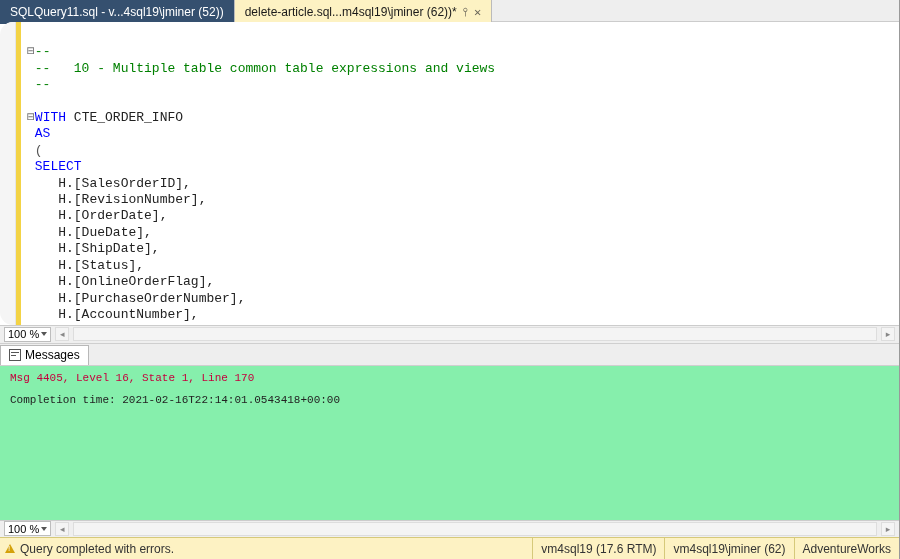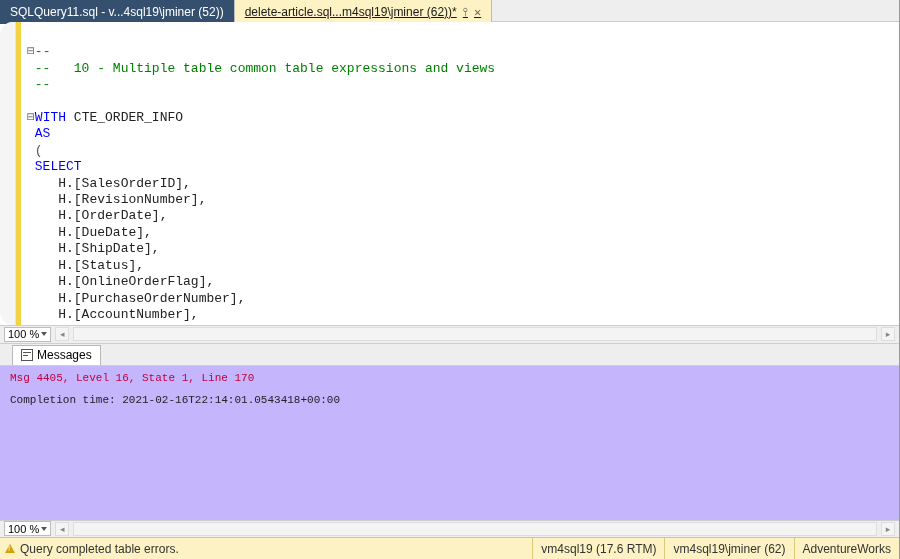--- a/index.html
+++ b/index.html
@@ -26,21 +26,21 @@
   .tab {
     display: flex;
     align-items: center;
     padding: 12px 10px;
     gap: 6px;
     font-size: 12px;
     border-right: 1px solid #bbb;
     cursor: pointer;
   }
   .tab.inactive { background: #35506f; color: #fff; }
-  .tab.active { background: #fdf2c3; color: #1a1a1a; text-decoration: underline; }
+  .tab.active { background: #fdf2c3; color: #1a1a1a; }
   .tab .pin, .tab .close {
     font-family: monospace;
     color: #555;
   }
   .tab.active .pin, .tab.active .close { color: #6a6659; }
 
   
   .editor-wrap {
     flex: 1 1 auto;
     display: flex;
@@ -121,21 +121,21 @@
     background: #f4f4f4;
   }
 
   
   .msgtab-row {
     display: flex;
     align-items: flex-end;
     background: #eeeeee;
     border-top: 1px solid #cfcfcf;
     height: 22px;
-    padding-left: 12px;
+    padding-left: 0;
   }
   .msgtab {
     display: flex;
     align-items: center;
     gap: 4px;
     background: #fff;
     border: 1px solid #b8b8b8;
     border-bottom: none;
     padding: 2px 8px;
     font-size: 12px;
@@ -154,21 +154,21 @@
     border-top: 1px solid #555;
   }
   .msgtab .icon-msgs::after {
     content: "";
     position: absolute;
     left: 1px; top: 5px; right: 4px;
     border-top: 1px solid #555;
   }
   .messages {
     flex: 0 0 155px;
-    background: #c4b5fd;
+    background: #86efac;
     border-top: 1px solid #cfcfcf;
     font-family: Consolas, "Courier New", monospace;
     font-size: 11px;
     padding: 6px 10px;
     overflow: auto;
   }
   .err { color: #c4003d; }
   .info { color: #222; }
 
   
@@ -277,17 +277,17 @@
   </div>
   <div class="hscroll-arrow">◂</div>
   <div class="hscroll-track"></div>
   <div class="hscroll-arrow">▸</div>
 </div>
 
 <div class="statusbar">
   <div class="sb-icon">
     <div class="status-warn"></div>
   </div>
-  <div class="sb-text">Query completed table errors.</div>
+  <div class="sb-text">Query completed with errors.</div>
   <div class="sb-cell">vm4sql19 (17.6 RTM)</div>
   <div class="sb-cell">vm4sql19\jminer (62)</div>
   <div class="sb-cell">AdventureWorks</div>
 </div>
 
 </body></html>

